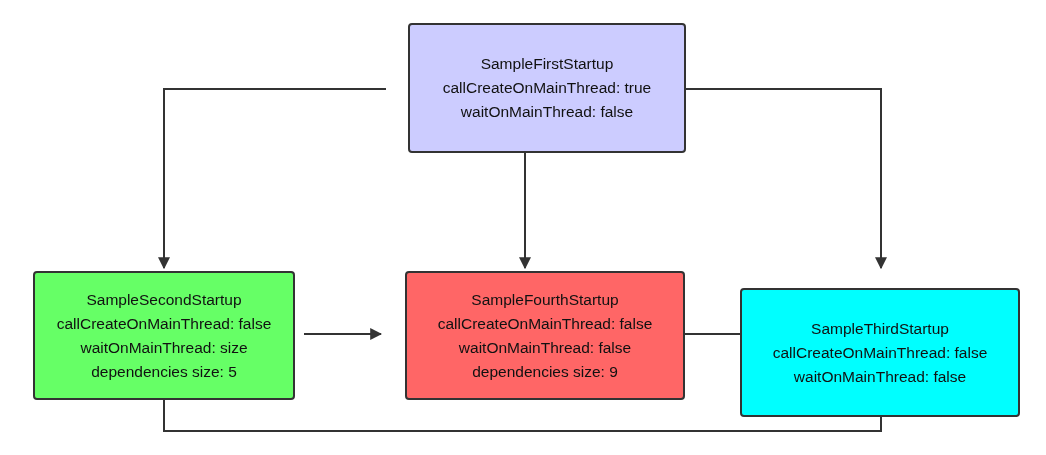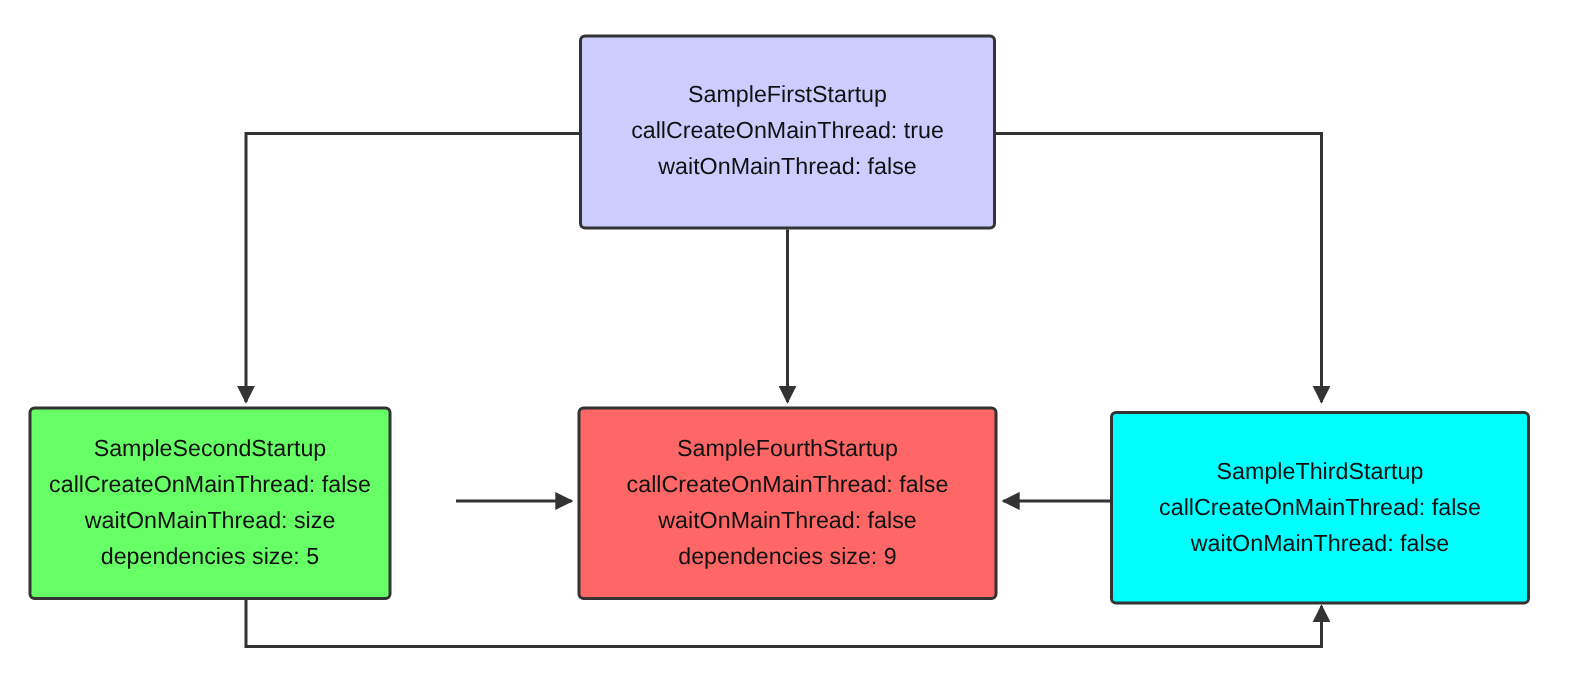--- a/index.html
+++ b/index.html
@@ -31,24 +31,24 @@
     display: flex;
     flex-direction: column;
     justify-content: center;
     align-items: center;
     text-align: center;
     color: #111111;
     font-size: 15.5px;
     line-height: 24px;
     z-index: 2;
   }
-  .node-first  { left: 386px; top: 23px;  width: 278px; height: 130px; }
-  .node-second { left: 19px;  top: 271px; width: 242px; height: 129px; }
+  .node-first  { left: 408px; top: 23px;  width: 278px; height: 130px; }
+  .node-second { left: 33px;  top: 271px; width: 262px; height: 129px; }
   .node-fourth { left: 385px; top: 271px; width: 280px; height: 129px; }
-  .node-third  { left: 740px; top: 274px; width: 280px; height: 129px; }
+  .node-third  { left: 740px; top: 288px; width: 280px; height: 129px; }
   .node-title, .node-line {
     display: block;
     white-space: nowrap;
   }
 </style>
 </head>
 <body>
 
 <div class="canvas">
 
@@ -72,21 +72,21 @@
     <span class="node-line">waitOnMainThread: false</span>
   </div>
 
   <div class="node node-second" style="background-color: rgb(102, 255, 102);">
     <span class="node-title">SampleSecondStartup</span>
     <span class="node-line">callCreateOnMainThread: false</span>
     <span class="node-line">waitOnMainThread: size</span>
     <span class="node-line">dependencies size: 5</span>
   </div>
 
-  <div class="node node-fourth" style="background-color: rgb(255, 102, 102);">
+  <div class="node node-fourth" style="background-color: rgb(255, 102, 102); margin-left: 20px;">
     <span class="node-title">SampleFourthStartup</span>
     <span class="node-line">callCreateOnMainThread: false</span>
     <span class="node-line">waitOnMainThread: false</span>
     <span class="node-line">dependencies size: 9</span>
   </div>
 
   <div class="node node-third" style="background-color: rgb(0, 255, 255);">
     <span class="node-title">SampleThirdStartup</span>
     <span class="node-line">callCreateOnMainThread: false</span>
     <span class="node-line">waitOnMainThread: false</span>

